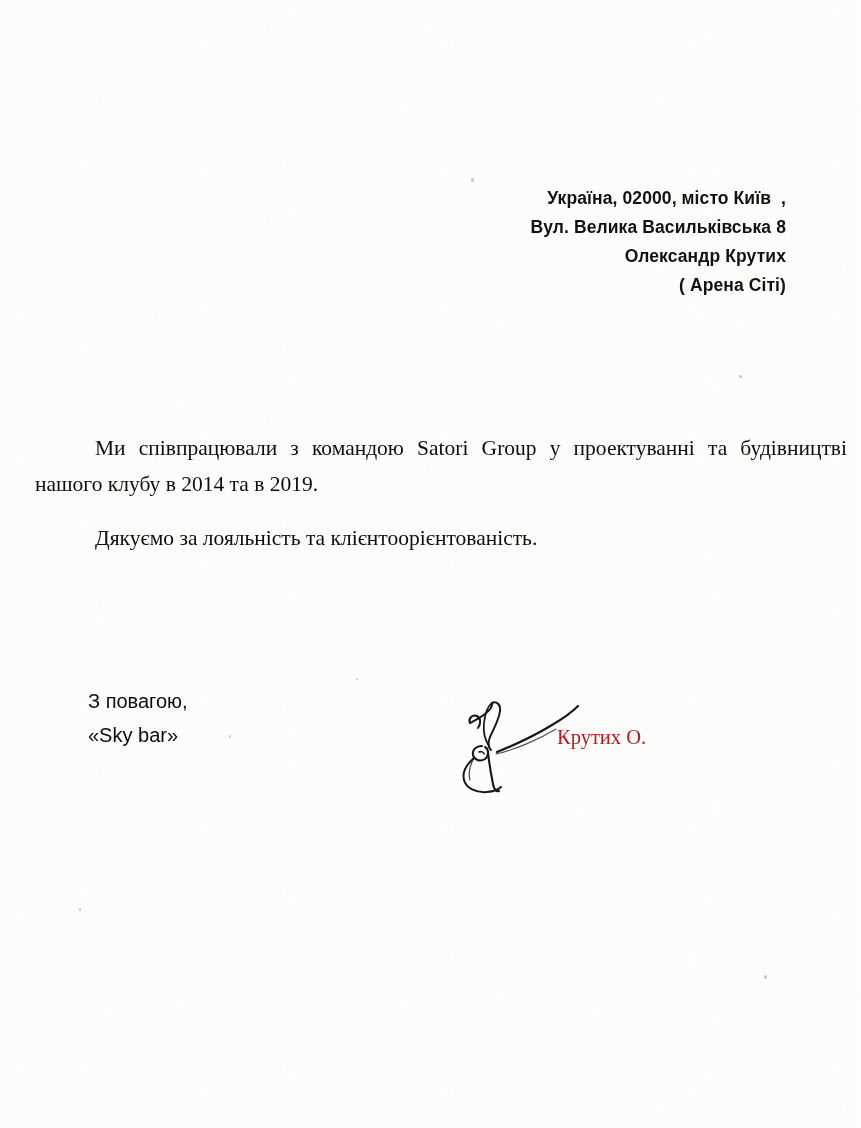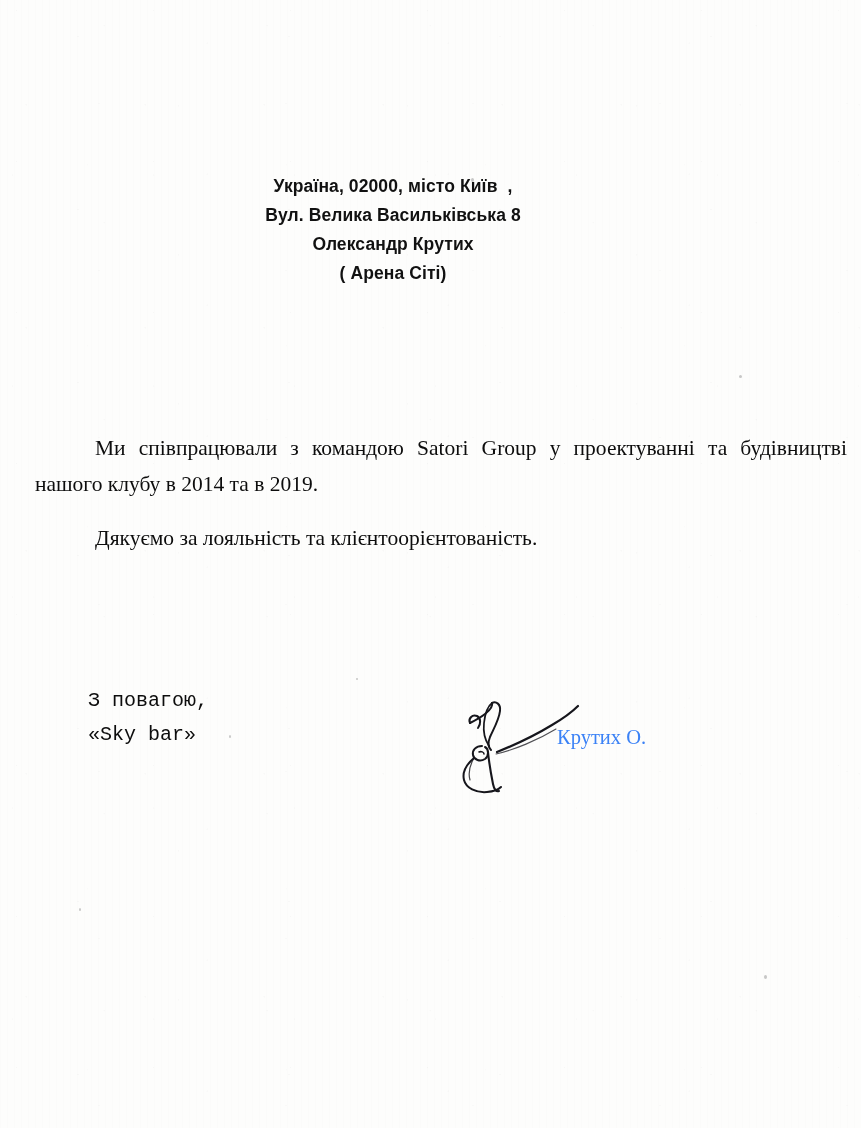--- a/index.html
+++ b/index.html
@@ -41,23 +41,23 @@
     position: absolute;
     background: rgba(60,60,60,0.28);
     border-radius: 50%;
     pointer-events: none;
   }
 
   
   .letterhead {
     position: absolute;
     left: 0;
-    top: 172px;
+    top: 184px;
     width: 786px;
-    text-align: center;
+    text-align: right;
     font-family: "Liberation Sans", sans-serif;
     font-weight: bold;
     font-size: 17.5px;
     line-height: 29px;
     color: #111111;
     letter-spacing: 0.1px;
   }
   .letterhead div { white-space: pre; }
 
   
@@ -76,32 +76,32 @@
     margin: 0 0 18px 0;
     text-indent: 60px;
   }
   .body-block p.last { margin-bottom: 0; }
 
   
   .sign-block {
     position: absolute;
     left: 88px;
     top: 684px;
-    font-family: Liberation Mono, monospace;
+    font-family: Liberation Sans, sans-serif;
     font-size: 20px;
     line-height: 34px;
     color: #0d0d0d;
   }
   .sign-name {
     position: absolute;
     left: 557px;
     top: 726px;
     font-family: "Liberation Serif", serif;
     font-size: 20.5px;
-    color: #3b82f6;
+    color: #b91c1c;
     white-space: nowrap;
   }
   .signature-mark {
     position: absolute;
     left: 452px;
     top: 692px;
     width: 130px;
     height: 105px;
   }
   .signature-mark svg { display: block; }

